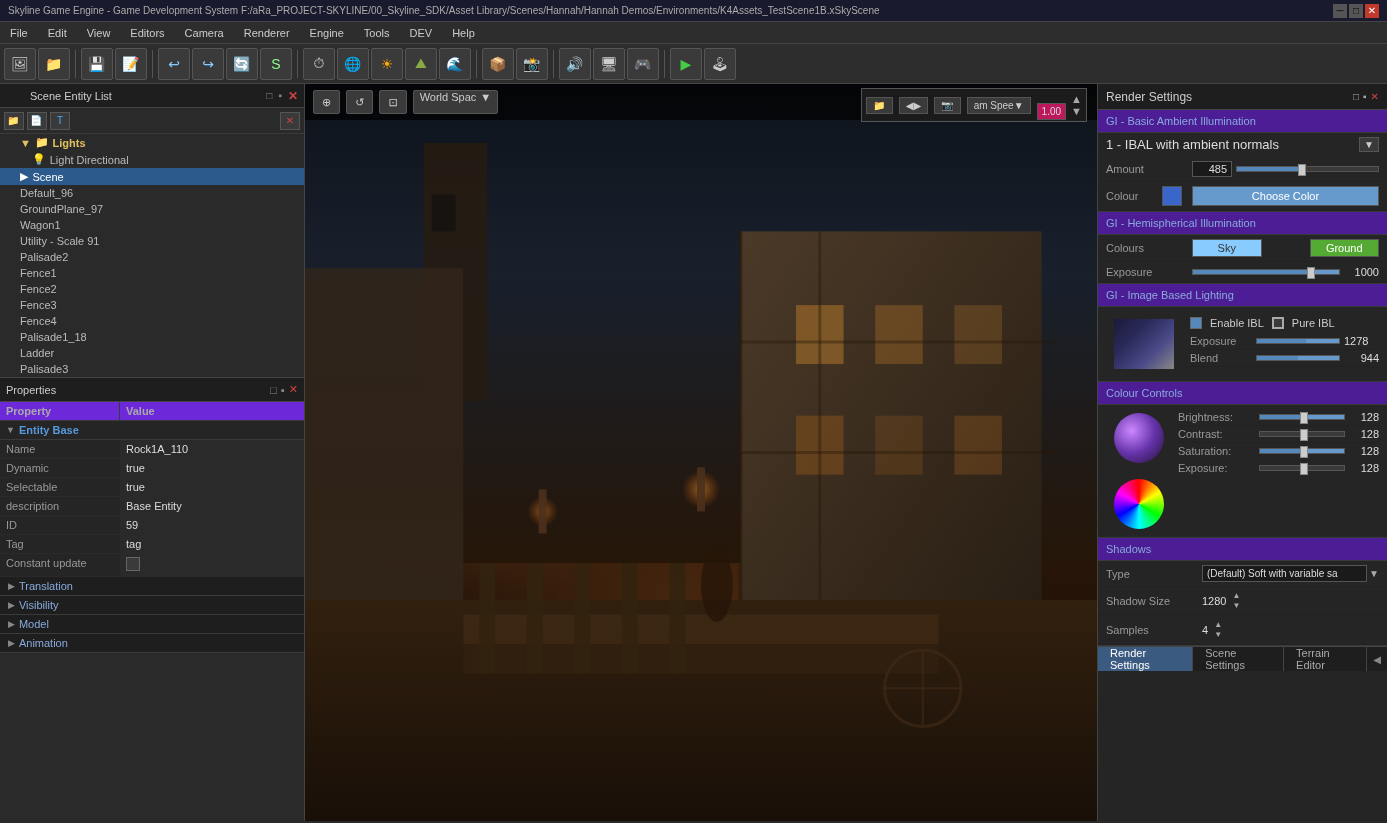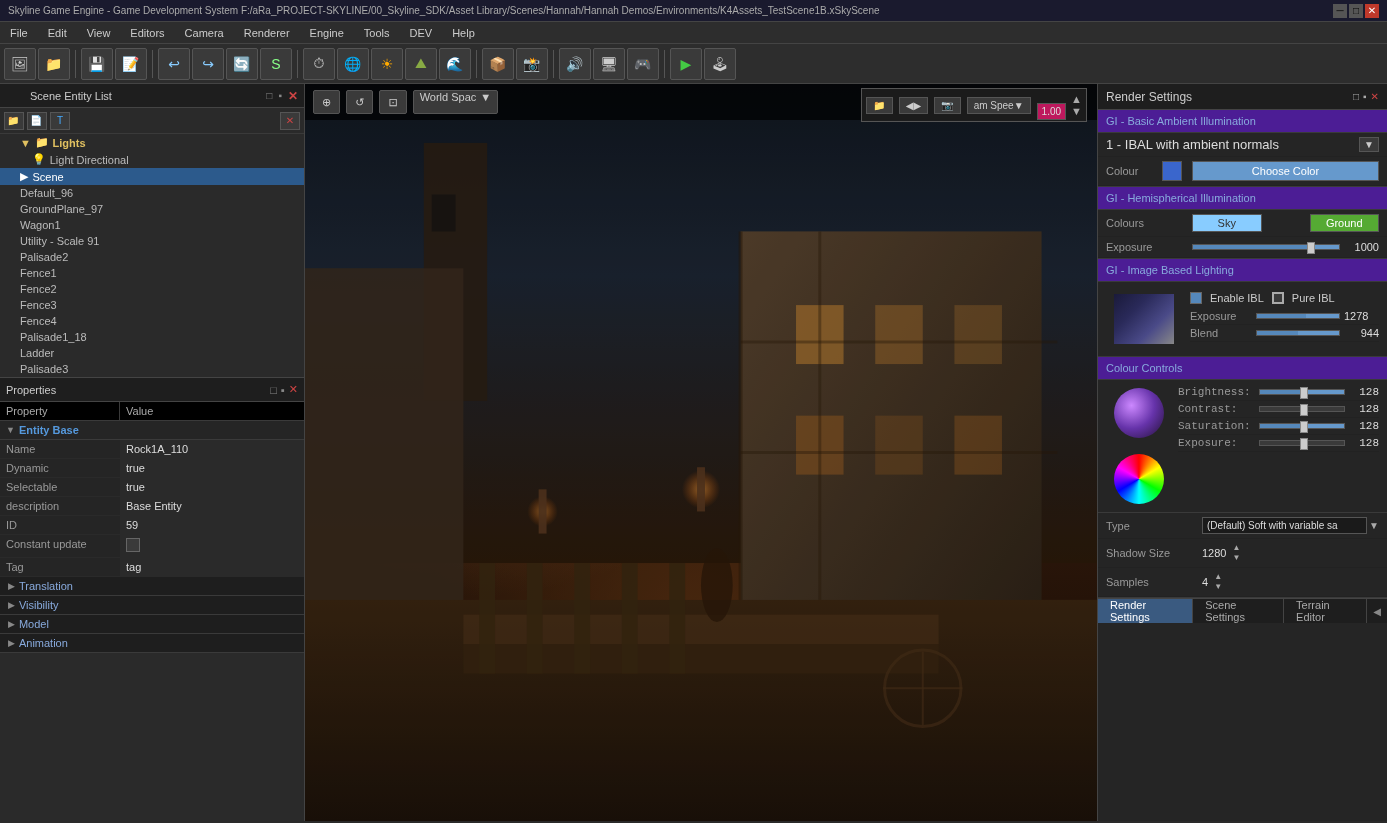--- a/index.html
+++ b/index.html
@@ -259,21 +259,21 @@
     </div>
 
     <div id="properties-panel">
       <div class="prop-panel-header">
         <span>Properties</span>
         <span style="margin-left:auto; color:#888; cursor:pointer;">□</span>
         <span style="color:#888; cursor:pointer; margin-left:4px;">▪</span>
         <span style="color:#cc4444; cursor:pointer; margin-left:4px;">✕</span>
       </div>
 
-      <div style="display:flex; background:#000000; border-bottom:1px solid #3a3a3a;">
+      <div style="display:flex; background:#6d28d9; border-bottom:1px solid #3a3a3a;font-weight:bold;">
         <div style="flex:0 0 120px; padding:3px 6px; color:#aaa; font-size:11px; border-right:1px solid #3a3a3a;">Property</div>
         <div style="flex:1; padding:3px 6px; color:#aaa; font-size:11px;">Value</div>
       </div>
 
       <div class="prop-section">
         <span class="prop-section-arrow">▼</span>
         <span class="section-title">Entity Base</span>
       </div>
 
       <div class="prop-row">
@@ -288,30 +288,30 @@
         <div class="prop-key">Selectable</div>
         <div class="prop-val">true</div>
       </div>
       <div class="prop-row">
         <div class="prop-key">description</div>
         <div class="prop-val">Base Entity</div>
       </div>
       <div class="prop-row">
         <div class="prop-key">ID</div>
         <div class="prop-val">59</div>
+      </div>
+      <div class="prop-row">
+        <div class="prop-key">Tag</div>
+        <div class="prop-val">tag</div>
       </div>
       <div class="prop-row">
         <div class="prop-key">Constant update</div>
         <div class="prop-val">
           <span class="checkbox-cell"></span>
         </div>
-      </div>
-      <div class="prop-row">
-        <div class="prop-key">Tag</div>
-        <div class="prop-val">tag</div>
       </div>
 
       <div class="collapsible-header">
         <span class="prop-section-arrow">▶</span>
         <span class="sec-label">Translation</span>
       </div>
       <div class="collapsible-header">
         <span class="prop-section-arrow">▶</span>
         <span class="sec-label">Visibility</span>
       </div>
@@ -453,20 +453,30 @@
     <div class="rs-section">
       <div class="rs-section-header">GI - Basic Ambient Illumination</div>
 
       <div class="rs-row">
         <div style="flex:1; display:flex; align-items:center; gap:4px;">
           <span style="color:#ddd; font-size:13px; flex:1;">1 - IBAL with ambient normals</span>
           <button style="background:#3a3a3a; border:1px solid #555; color:#ccc; padding:1px 4px; cursor:pointer; font-size:10px;">▼</button>
         </div>
       </div>
 
+      <div class="rs-row">
+        <div class="rs-label">Amount</div>
+        <div class="rs-control">
+          <input class="rs-input" type="text" style="width: 40px;" value="485">
+          <div class="rs-slider" style="flex:1; position:relative; height:6px; background:#3a3a3a; border:1px solid #555;">
+            <div class="rs-slider-fill" style="width:45%;"></div>
+            <div class="rs-slider-handle" style="left:43%;"></div>
+          </div>
+        </div>
+      </div>
 
       <div class="rs-color-row">
         <div class="rs-color-label">Colour</div>
         <div style="flex:0 0 20px; height:20px; background:#3a66cc; border:1px solid #555; margin-right:4px;"></div>
         <button class="rs-color-swatch">Choose Color</button>
       </div>
     </div>
 
     <div class="rs-section">
       <div class="rs-section-header">GI - Hemispherical Illumination</div>
@@ -521,21 +531,21 @@
               <span style="color:#ddd; font-size:11px; min-width:35px; text-align:right;">944</span>
             </div>
           </div>
         </div>
       </div>
     </div>
 
     <div class="rs-section clearfix">
       <div class="rs-section-header">Colour Controls</div>
 
-      <div style="display:flex; padding:4px 8px; gap:6px;font-family:Liberation Mono, monospace;">
+      <div style="display:flex; padding:4px 8px; gap:6px;">
 
         <div style="display:flex; flex-direction:column; gap:8px;">
           <div class="cc-icon cc-purple"></div>
           <div class="cc-icon" style="background: conic-gradient(red, yellow, lime, cyan, blue, magenta, red); border-radius:50%; width:50px; height:50px;"></div>
         </div>
         <div style="flex:1;">
           <div class="rs-row" style="padding:2px 0;">
             <div class="rs-label" style="flex:0 0 75px;">Brightness:</div>
             <div class="rs-control">
               <div class="rs-slider" style="flex:1; position:relative; height:6px; background:#6699cc; border:1px solid #555;">
@@ -571,20 +581,21 @@
                 <div class="rs-slider-handle" style="left:48%;"></div>
               </div>
               <span style="color:#ddd; font-size:11px; min-width:30px; text-align:right;">128</span>
             </div>
           </div>
         </div>
       </div>
     </div>
 
     <div class="rs-section">
+      <div class="rs-section-header">Shadows</div>
 
       <div class="shadow-row">
         <div class="shadow-label">Type</div>
         <div style="flex:1; display:flex; align-items:center; gap:2px;">
           <div class="shadow-select" style="flex:1; overflow:hidden; white-space:nowrap; font-size:10px;">(Default) Soft with variable sa</div>
           <span class="shadow-select-arrow">▼</span>
         </div>
       </div>
 
       <div class="shadow-row">

